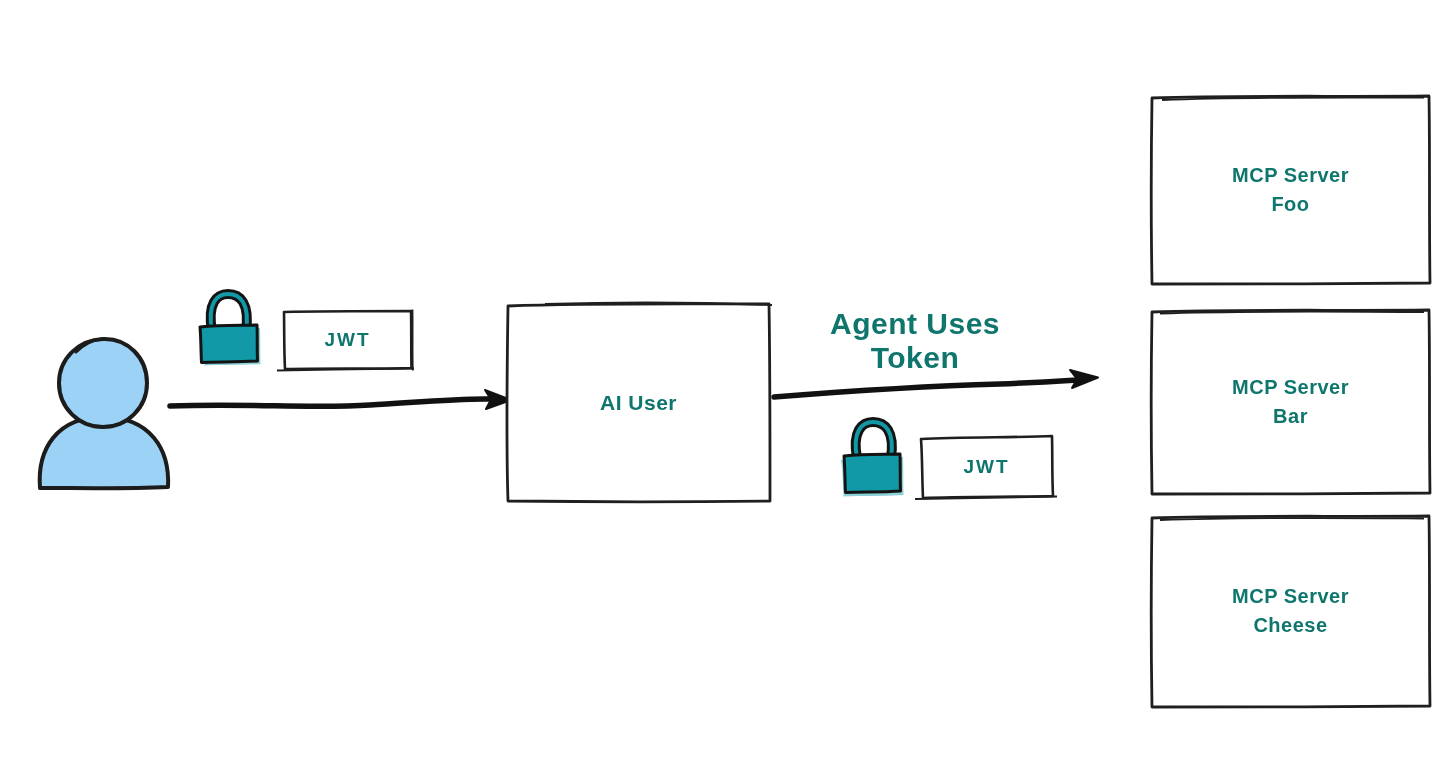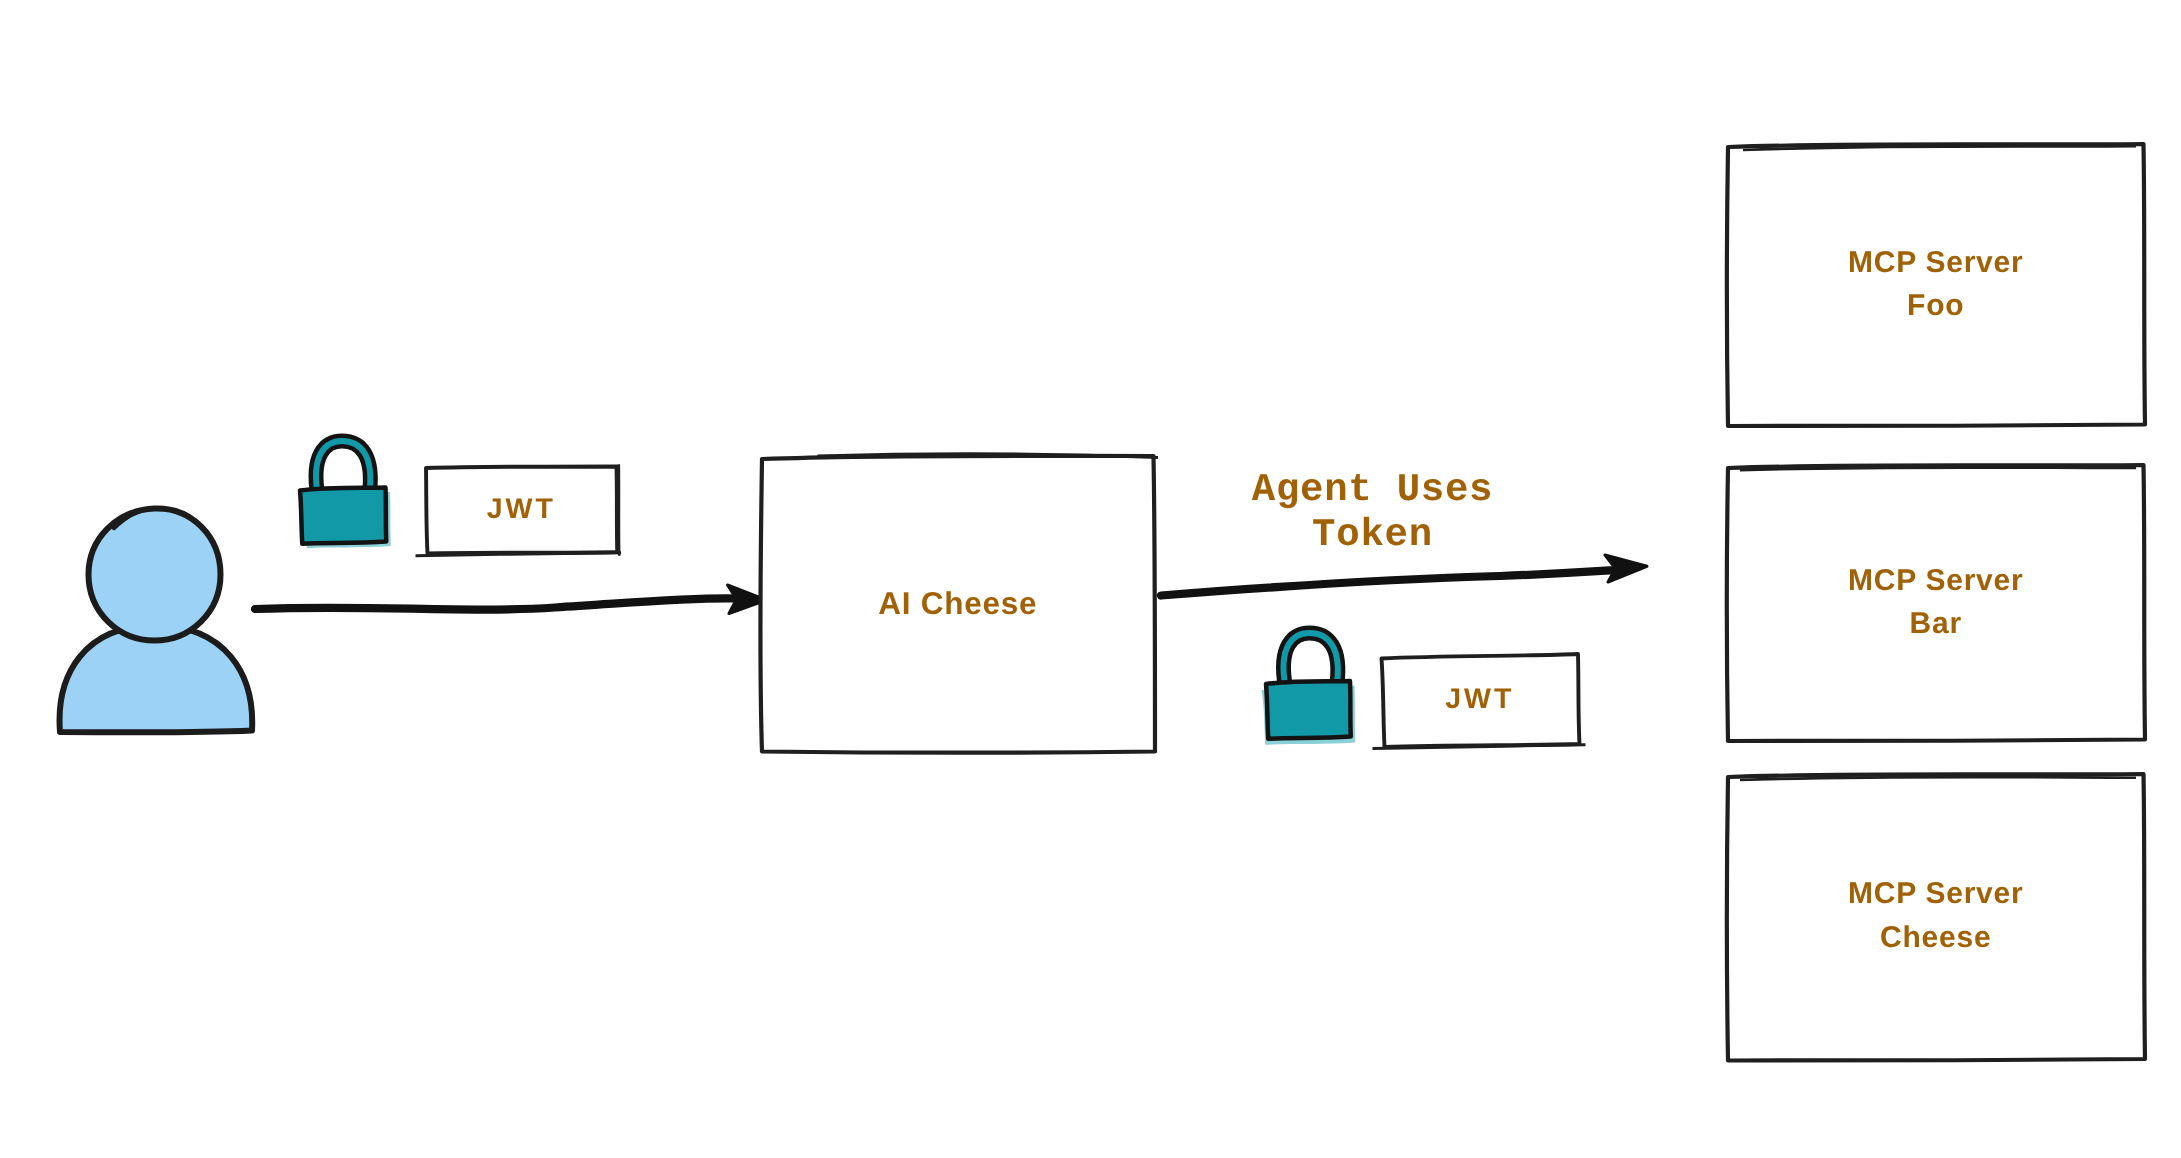--- a/index.html
+++ b/index.html
@@ -16,27 +16,27 @@
     position: absolute;
     left: 0; top: 0;
     width: 1454px; height: 772px;
   }
   .lbl {
     position: absolute;
     display: flex;
     align-items: center;
     justify-content: center;
     text-align: center;
-    color: #a16207;
+    color: #0f766e;
     font-weight: 600;
     letter-spacing: 0.5px;
     white-space: pre-line;
     pointer-events: none;
   }
-  .flow-label { font-size: 26px; letter-spacing: 0.5px; font-family: Liberation Mono, monospace; }
+  .flow-label { font-size: 30px; letter-spacing: 0.5px; }
   .lbl-user-passes { left: 203px; top: 460px; width: 240px; height: 34px; }
   .lbl-agent-uses  { left: 795px; top: 324px; width: 240px; height: 34px; }
   .lbl-ai-agent    { left: 505px; top: 303px; width: 267px; height: 200px; font-size: 21px; }
   .lbl-jwt-1       { left: 282px; top: 310px; width: 131px; height: 60px; font-size: 19px; letter-spacing: 2px; }
   .lbl-jwt-2       { left: 920px; top: 436px; width: 133px; height: 62px; font-size: 19px; letter-spacing: 2px; }
   .lbl-mcp         { font-size: 20px; line-height: 1.45; }
   .lbl-mcp-foo     { left: 1150px; top: 95px;  width: 281px; height: 189px; }
   .lbl-mcp-bar     { left: 1150px; top: 309px; width: 281px; height: 186px; }
   .lbl-mcp-cheese  { left: 1150px; top: 515px; width: 281px; height: 191px; }
 </style>
@@ -105,21 +105,21 @@
       <path d="M 1152 518 C 1240 515 1340 517 1429 516 C 1430 572 1429 640 1430 706 C 1340 707 1240 707 1152 707 C 1151 648 1151 580 1152 518 Z" fill="#ffffff" stroke="#1f1f1f" stroke-width="2.8" stroke-linejoin="round"></path>
       <path d="M 1160 520 C 1250 517 1350 518 1424 518.5" fill="none" stroke="#1f1f1f" stroke-width="1.8"></path>
     </g>
   </svg>
 
   <div class="lbl flow-label lbl-agent-uses">Agent Uses Token</div>
 
   <div class="lbl lbl-jwt-1">JWT</div>
   <div class="lbl lbl-jwt-2">JWT</div>
 
-  <div class="lbl lbl-ai-agent">AI Cheese</div>
+  <div class="lbl lbl-ai-agent">AI User</div>
 
   <div class="lbl lbl-mcp lbl-mcp-foo">MCP Server
 Foo</div>
   <div class="lbl lbl-mcp lbl-mcp-bar">MCP Server
 Bar</div>
   <div class="lbl lbl-mcp lbl-mcp-cheese">MCP Server
 Cheese</div>
 
 </div>
 

